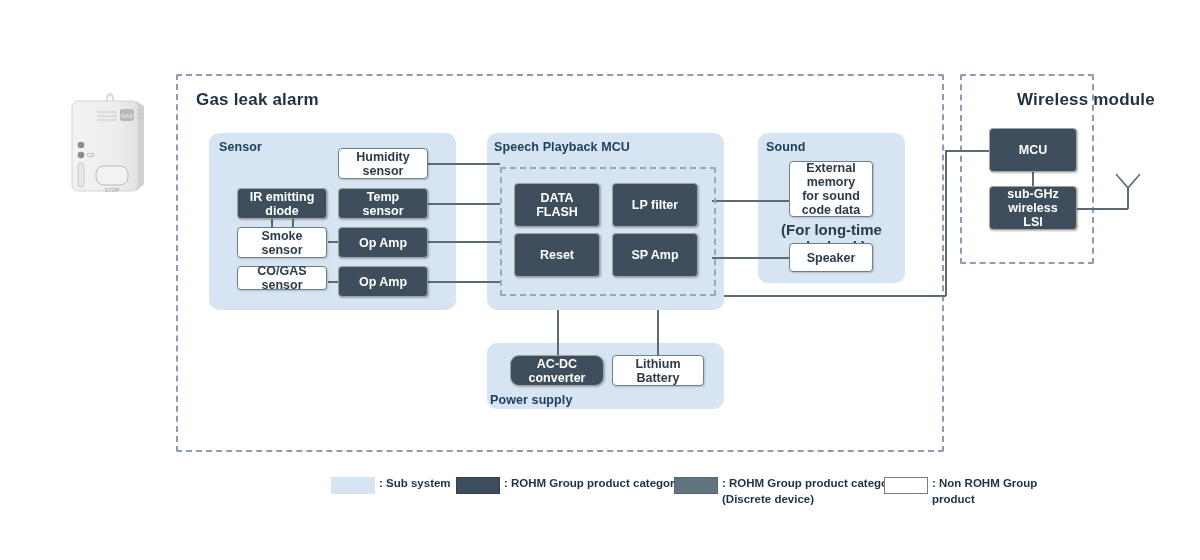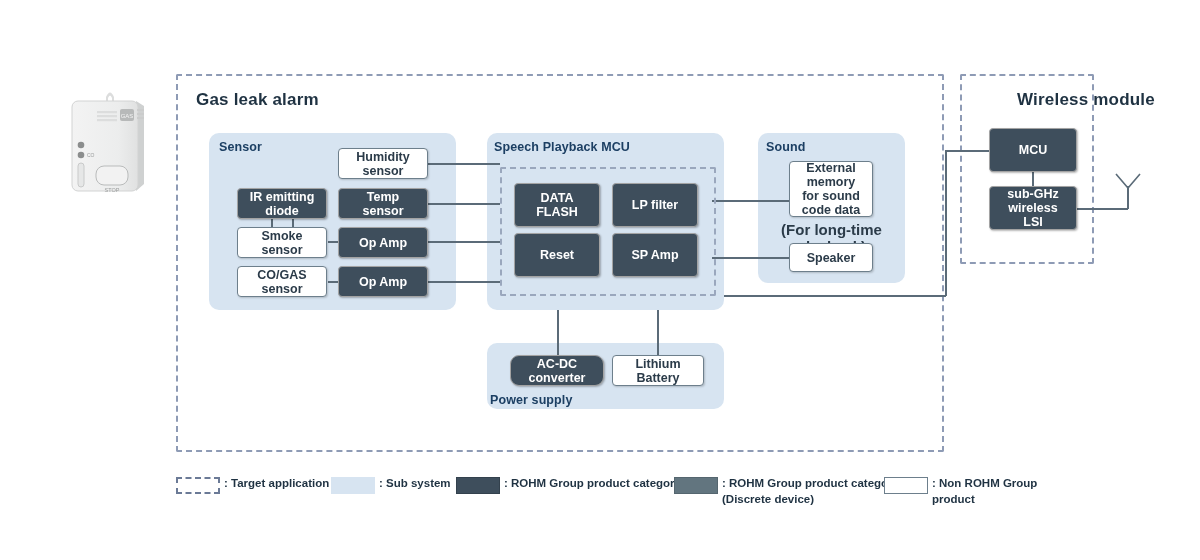--- a/index.html
+++ b/index.html
@@ -159,21 +159,21 @@
   <span style="white-space:pre-line;">Temp
 sensor</span>
 </div>
 <div class="blk white" style="left:237px;top:227px;width:90px;height:31px;">
   <span style="white-space:pre-line;">Smoke
 sensor</span>
 </div>
 <div class="blk dark" style="left:338px;top:227px;width:90px;height:31px;">
   <span style="white-space:pre-line;">Op Amp</span>
 </div>
-<div class="blk white" style="left:237px;top:266px;width:90px;height:31px;">
+<div class="blk white" style="left:237px;top:266px;width:90px;height:24px;">
   <span style="white-space:pre-line;">CO/GAS
 sensor</span>
 </div>
 <div class="blk dark" style="left:338px;top:266px;width:90px;height:31px;">
   <span style="white-space:pre-line;">Op Amp</span>
 </div>
 
 <div class="inner-dash" style="left:500px;top:167px;width:212px;height:125px;"></div>
 
 <div class="blk dark" style="left:514px;top:183px;width:86px;height:44px;">
@@ -213,24 +213,20 @@
 <div class="blk dark" style="left:989px;top:128px;width:88px;height:44px;">
   <span style="white-space:pre-line;">MCU</span>
 </div>
 <div class="blk dark" style="left:989px;top:186px;width:88px;height:44px;">
   <span style="white-space:pre-line;">sub-GHz
 wireless
 LSI</span>
 </div>
 
 <div class="legend">
-  <div class="lg-item" style="left:0px;top:6px;">
-    <span class="lg-sw dashed"></span>
-    <span class="lg-tx">: Target application</span>
-  </div>
   <div class="lg-item" style="left:155px;top:6px;">
     <span class="lg-sw sub"></span>
     <span class="lg-tx">: Sub system</span>
   </div>
   <div class="lg-item" style="left:280px;top:6px;">
     <span class="lg-sw dark"></span>
     <span class="lg-tx">: ROHM Group product category</span>
   </div>
   <div class="lg-item" style="left:498px;top:6px;">
     <span class="lg-sw grey"></span>

